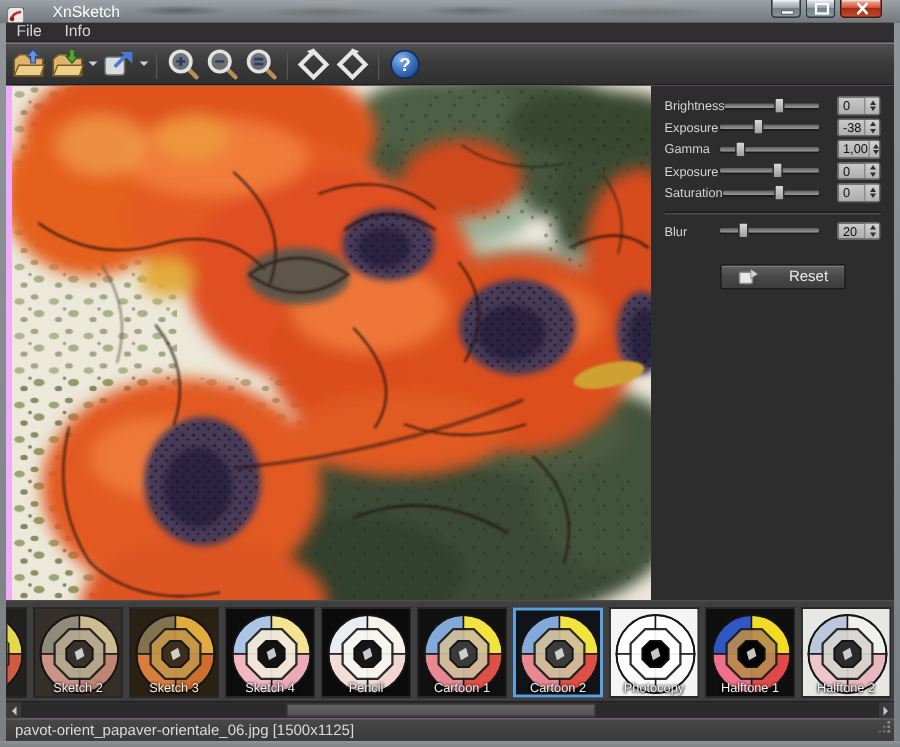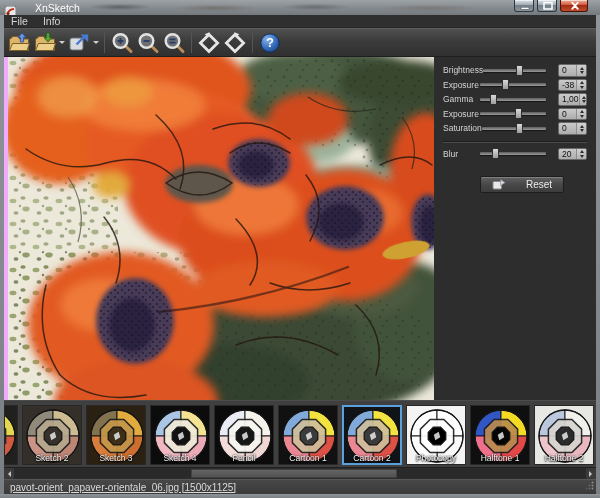--- a/index.html
+++ b/index.html
@@ -85,21 +85,21 @@
   .sa.left { left:0; } .sa.right { right:0; }
   .sa i { width:0; height:0; border:3.5px solid transparent; }
   .sa.left i { border-right-color:#c8c8c8; margin-right:2px; }
   .sa.right i { border-left-color:#c8c8c8; margin-left:2px; }
   .strack { position:absolute; left:10px; right:10px; top:1px; bottom:1px; background:#2a2a2a; }
   .sthumb { position:absolute; top:0; bottom:0; background:linear-gradient(#646464,#525252); border:1px solid #404040; }
 
   
   .statusbar { position:absolute; left:0; right:0; top:464px; height:15px;
     background:linear-gradient(#474747,#3a3a3a); border-top:1px solid #575757;
-    display:flex; align-items:center; font-size:10px; color:#dadada; padding-left:6px;text-decoration:underline; }
+    display:flex; align-items:center; font-size:10px; color:#dadada; padding-left:6px; }
   .grip { position:absolute; right:2px; bottom:2px; }
 </style>
 </head>
 <body>
 
 <div class="win">
 
   <div class="titlebar">
     <span class="appicon">
       <svg width="11" height="11" viewBox="0 0 11 11">

